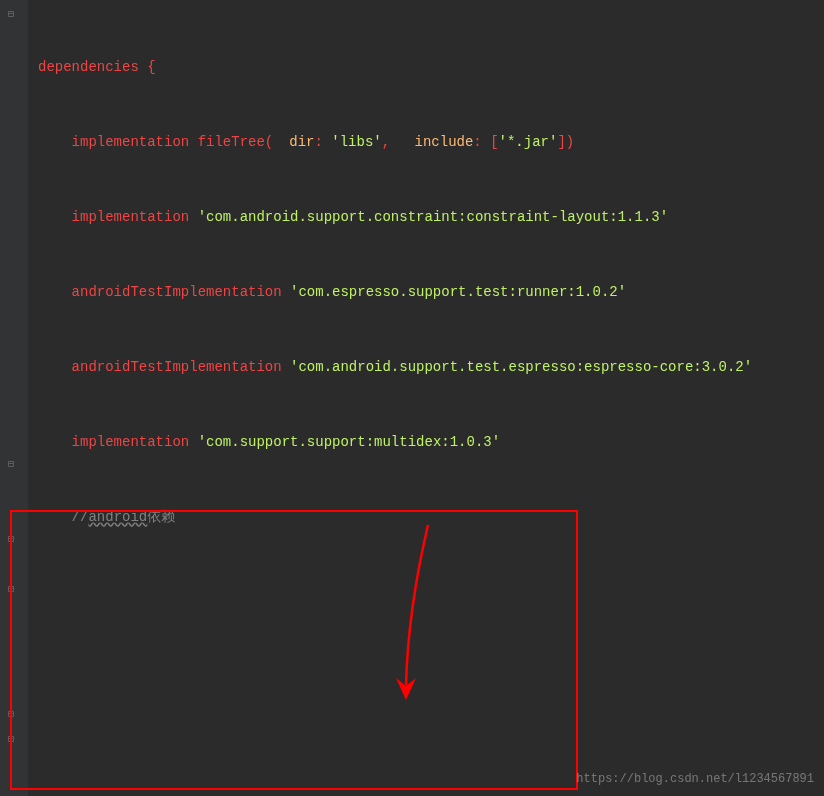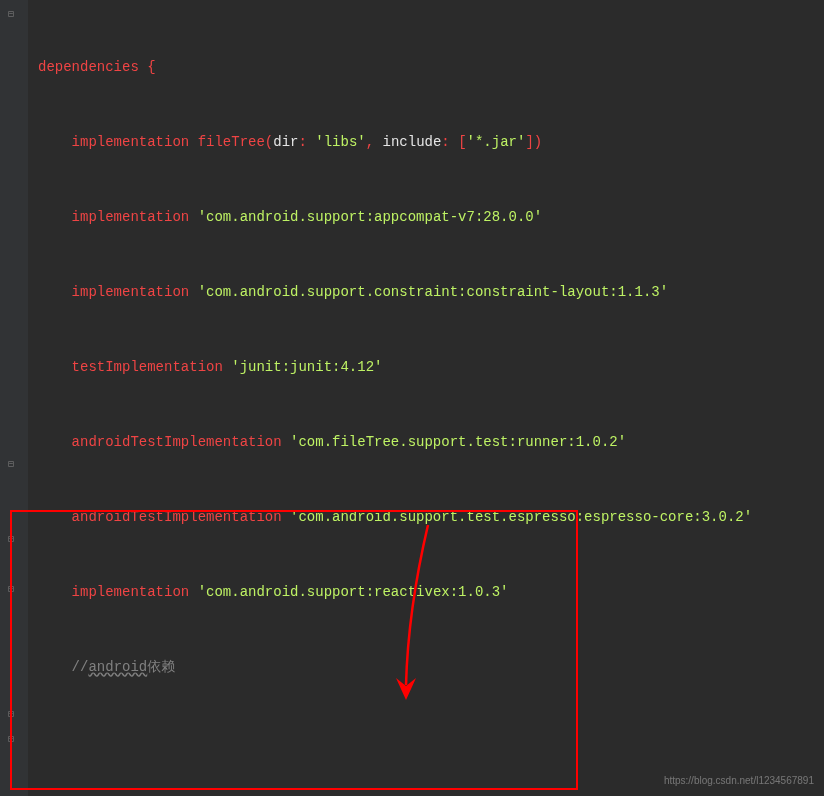--- a/index.html
+++ b/index.html
@@ -41,21 +41,21 @@
     }
     .code-content {
       margin-left: 28px;
       white-space: pre;
     }
     .line {
       height: 25px;
       line-height: 25px;
     }
     .default { color: #ef4444; }
-    .param-name { color: #e5e5e5; }
+    .param-name { color: #fdba74; margin-left: 16px; }
     .string { color: #bef264; }
     .comment { color: #808080; }
     .underline { text-decoration: underline wavy #808080; }
     .red-box {
       position: absolute;
       left: 10px;
       top: 510px;
       width: 568px;
       height: 280px;
       border: 2px solid #ff0000;
@@ -69,47 +69,45 @@
       width: 60px;
       height: 190px;
       z-index: 11;
       pointer-events: none;
     }
     .watermark {
       position: absolute;
       right: 10px;
       bottom: 10px;
       color: rgba(255,255,255,0.35);
-      font-size: 10px;
-      font-family: Liberation Sans, sans-serif;
+      font-size: 12px;
+      font-family: Liberation Mono, monospace;
       z-index: 20;
     }
   </style>
 </head>
 <body>
 
 <div class="gutter">
   <span class="gutter-icon" style="top:8px">⊟</span>
   <span class="gutter-icon" style="top:458px">⊟</span>
   <span class="gutter-icon" style="top:533px">⊟</span>
   <span class="gutter-icon" style="top:583px">⊟</span>
   <span class="gutter-icon" style="top:708px">⊟</span>
   <span class="gutter-icon" style="top:733px">⊟</span>
 </div>
 
 <div class="editor">
   <div class="code-content">
     <div class="line"><span class="default">dependencies</span><span class="default"> {</span></div>
     <div class="line"><span class="default">    implementation </span><span class="default">fileTree</span><span class="default">(</span><span class="param-name">dir</span><span class="default">: </span><span class="string">'libs'</span><span class="default">, </span><span class="param-name">include</span><span class="default">: [</span><span class="string">'*.jar'</span><span class="default">])</span></div>
-    <div class="line"><span class="default">    implementation </span><span class="string">'com.android.support:appcompat-v7:28.0.0'</span></div>
     <div class="line"><span class="default">    implementation </span><span class="string">'com.android.support.constraint:constraint-layout:1.1.3'</span></div>
-    <div class="line"><span class="default">    testImplementation </span><span class="string">'junit:junit:4.12'</span></div>
-    <div class="line"><span class="default">    androidTestImplementation </span><span class="string">'com.fileTree.support.test:runner:1.0.2'</span></div>
+    <div class="line"><span class="default">    androidTestImplementation </span><span class="string">'com.espresso.support.test:runner:1.0.2'</span></div>
     <div class="line"><span class="default">    androidTestImplementation </span><span class="string">'com.android.support.test.espresso:espresso-core:3.0.2'</span></div>
-    <div class="line"><span class="default">    implementation </span><span class="string">'com.android.support:reactivex:1.0.3'</span></div>
+    <div class="line"><span class="default">    implementation </span><span class="string">'com.support.support:multidex:1.0.3'</span></div>
     <div class="line"><span class="comment">    //</span><span class="comment underline">android</span><span class="comment">依赖</span></div>
     
     
     
     
     
     
     
     
     

